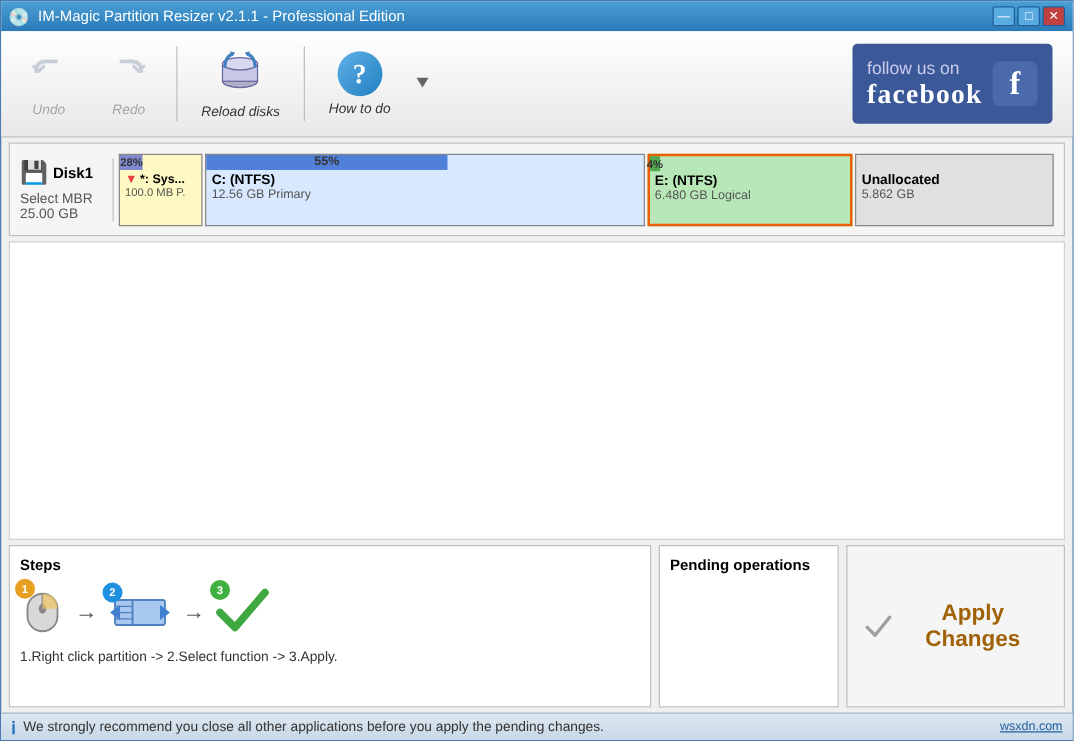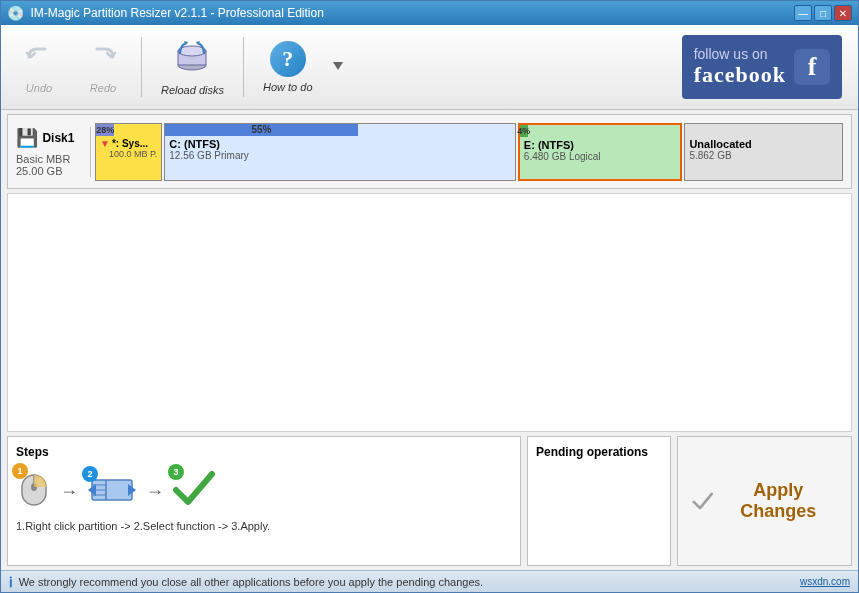--- a/index.html
+++ b/index.html
@@ -414,27 +414,27 @@
     </div>
   </div>
 
   <div id="main-area">
 
     <div id="disk-info">
       <div id="disk-info-header">
         <span class="disk-icon">💾</span>
         <span>Disk1</span>
       </div>
-      <div style="font-size:11px;color:#555;">Basic MBR</div>
+      <div style="font-size:11px;color:#555;">Select MBR</div>
       <div style="font-size:11px;color:#555;">25.00 GB</div>
     </div>
 
     <div id="partitions-container">
 
-      <div class="partition-block part-block-sys" style="background:#fde047;text-align:right;">
+      <div class="partition-block part-block-sys" style="background:#fef9c3;">
         <div class="partition-bar-fill" style="background:#8088d0;width:28%;font-size:9px;padding:0 2px;">28%</div>
         <div class="partition-info">
           <div style="display:flex;align-items:center;gap:2px;">
             <span style="color:#e84040;font-size:10px;">▼</span>
             <span style="font-weight:bold;font-size:10px;">*: Sys...</span>
           </div>
           <div style="font-size:9px;color:#555;">100.0 MB P.</div>
         </div>
       </div>
 

